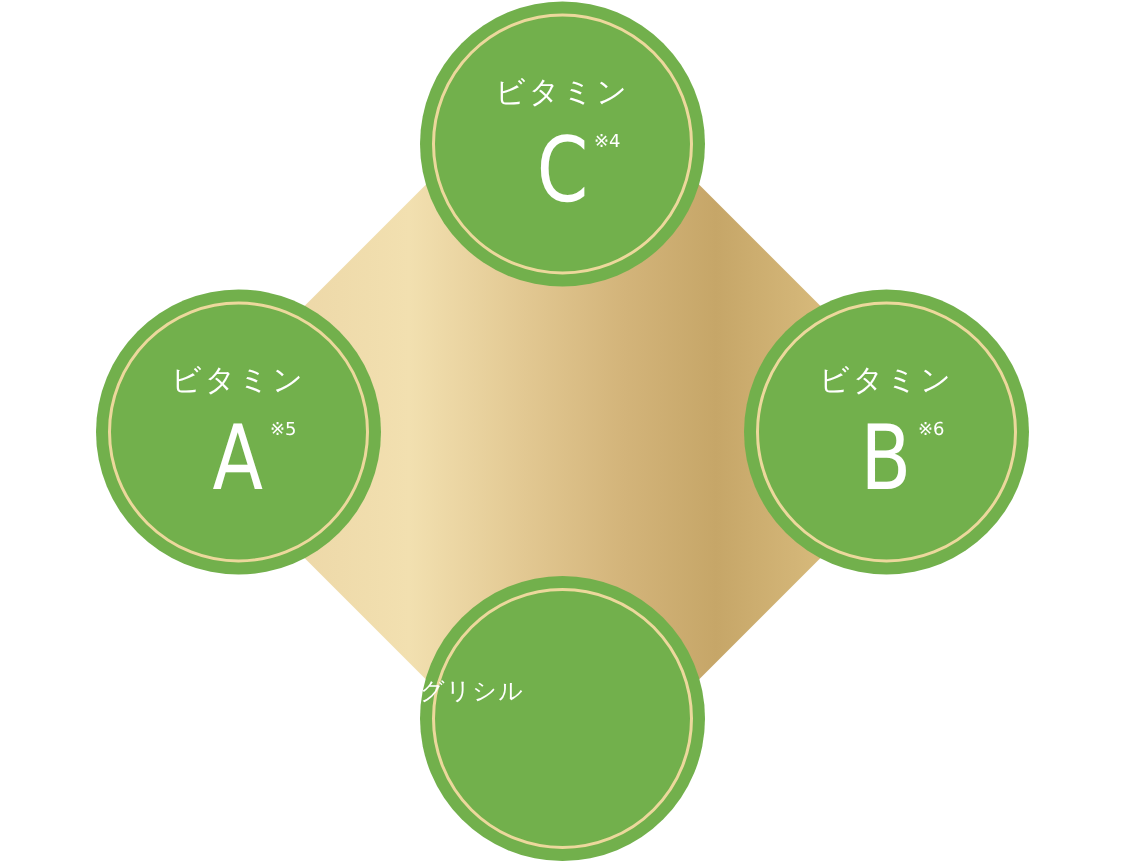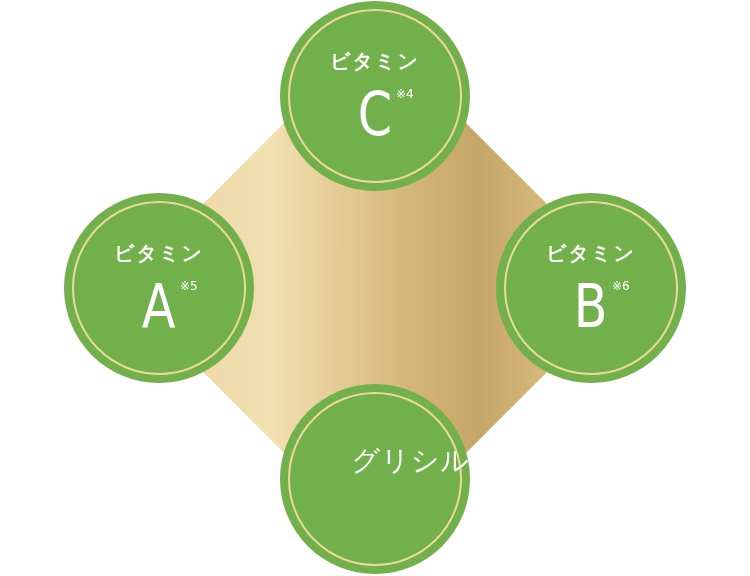--- a/index.html
+++ b/index.html
@@ -55,21 +55,21 @@
       pointer-events: none;
     }
     .badge .label-small {
       position: absolute;
       left: 0; right: 0;
       top: 48px;
       text-align: center;
       font-size: 20px;
       letter-spacing: 2px;
       line-height: 24px;
-      font-weight: 700;
+      font-weight: 400;
     }
     .badge .label-big {
       position: absolute;
       left: 0; right: 0;
       top: 80px;
       text-align: center;
       font-size: 60px;
       line-height: 66px;
       font-weight: 100;
       font-family: "DejaVu Sans", "Liberation Sans", sans-serif;
@@ -81,24 +81,24 @@
     }
     .badge .note {
       position: absolute;
       left: 116px;
       top: 86px;
       font-size: 12px;
       line-height: 14px;
     }
     .badge .label-two {
       position: absolute;
-      left: 0; right: 0;
+      left: 0; right: 16px;
       top: 60px;
-      text-align: right;
-      font-size: 28px;
+      text-align: left;
+      font-size: 16px;
       line-height: 33px;
       letter-spacing: 1px;
     }
     .badge-top    { left: 280px; top: 1px; }
     .badge-left   { left: 64px;  top: 193px; }
     .badge-right  { left: 496px; top: 193px; }
     .badge-bottom { left: 280px; top: 384px; }
   </style>
 </head>
 <body>

